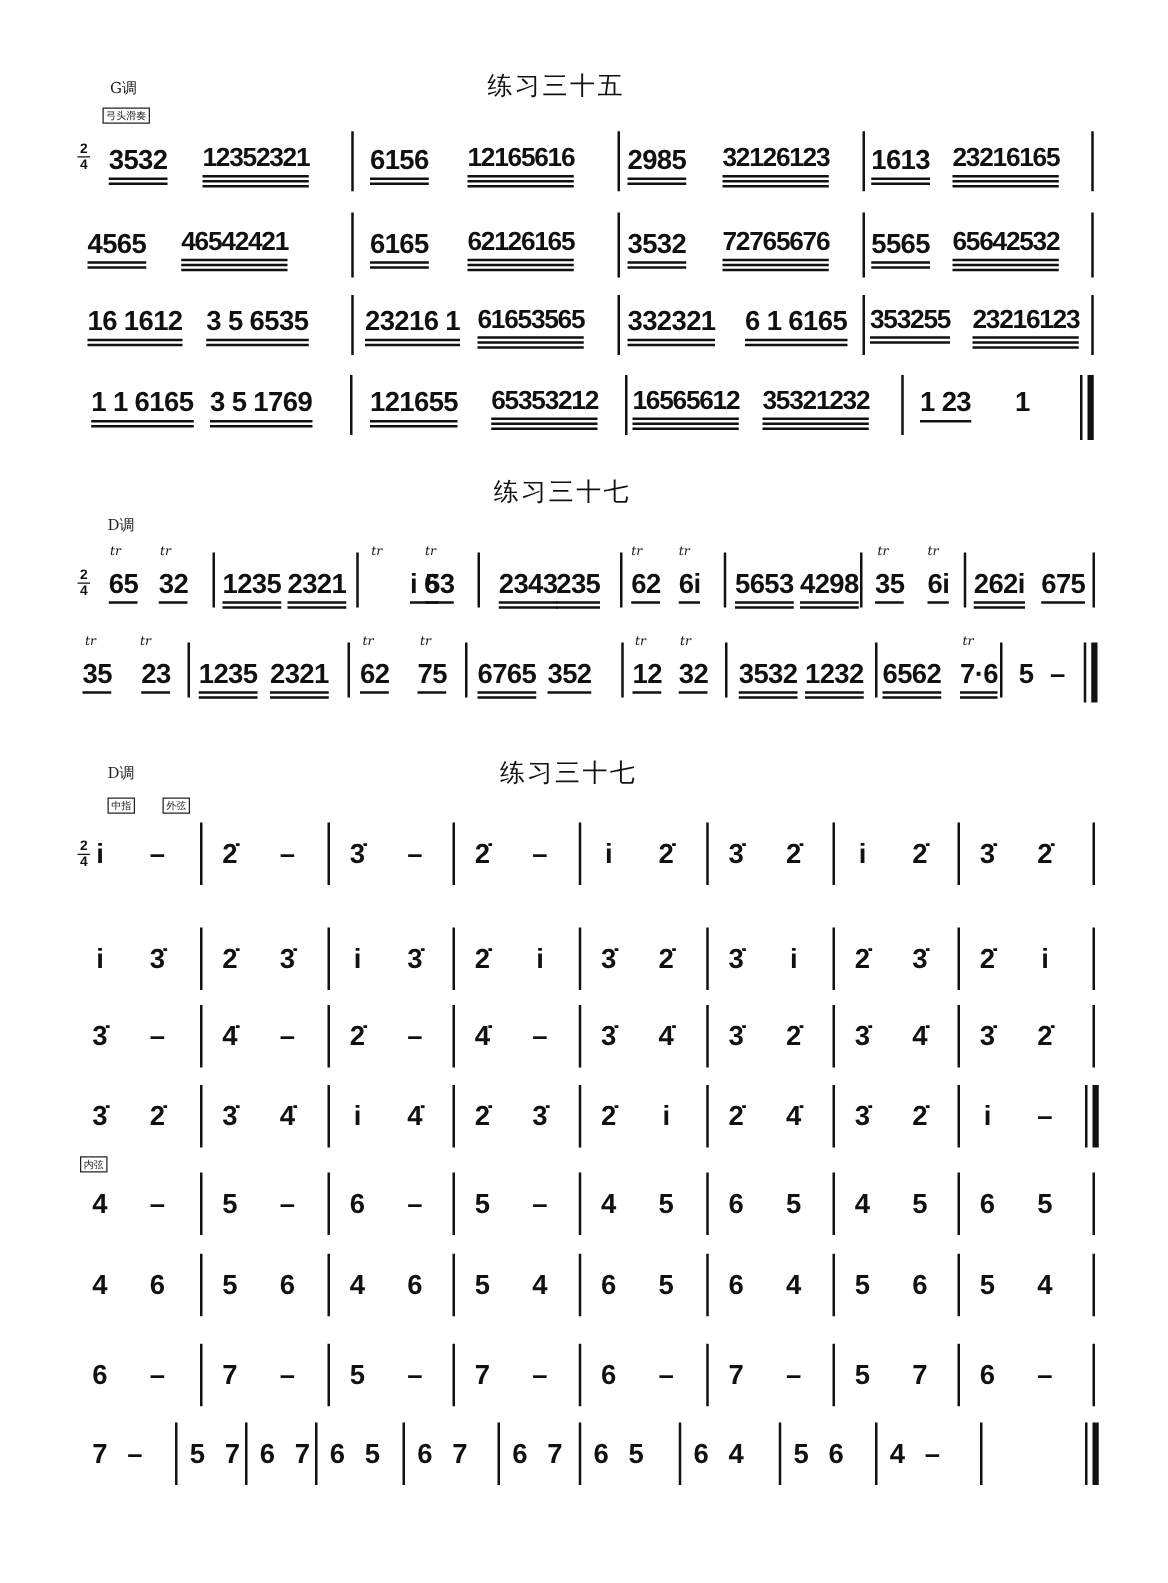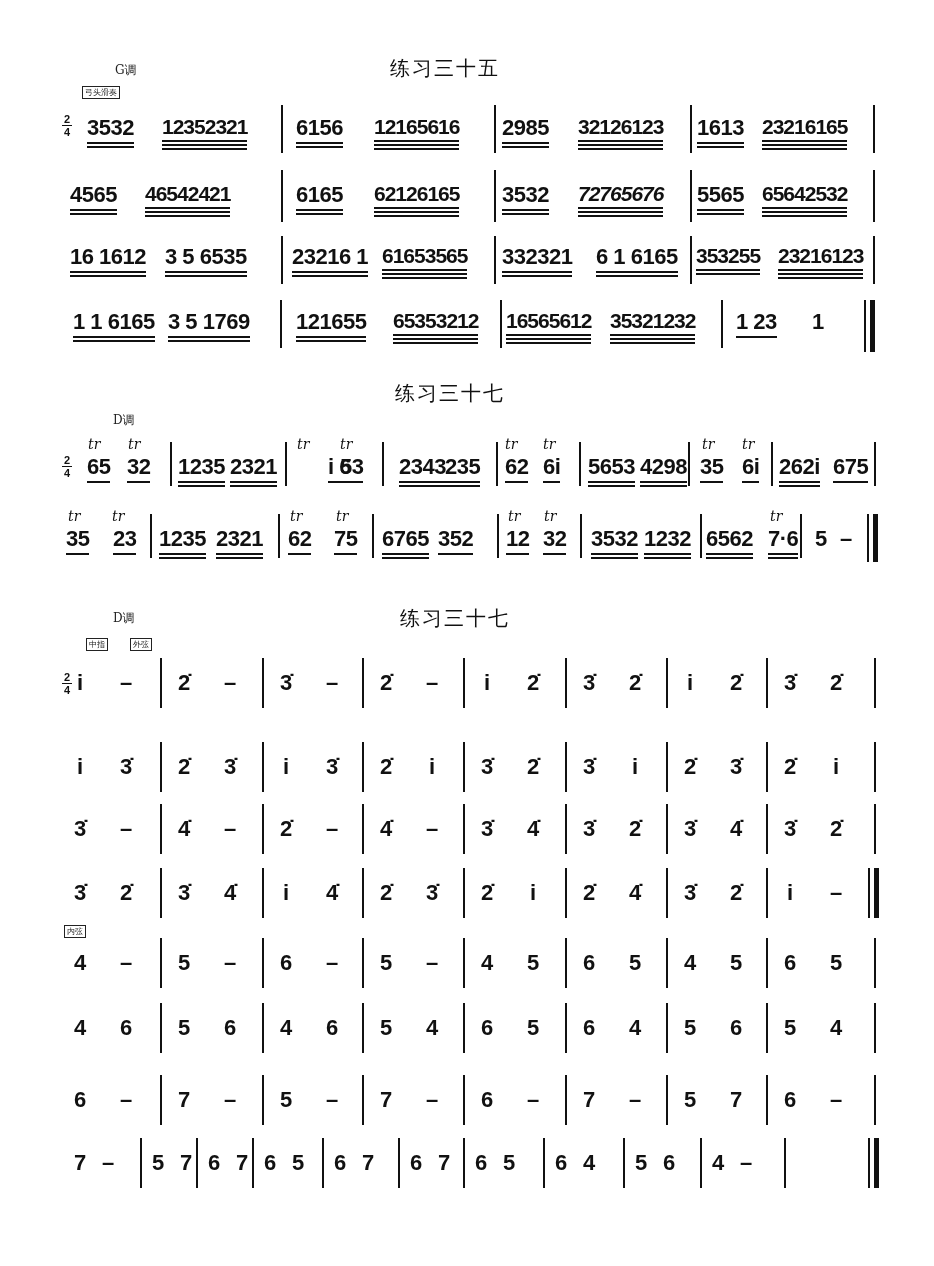--- a/index.html
+++ b/index.html
@@ -5,21 +5,21 @@
   html, body { margin: 0; padding: 0; background: #ffffff; }
   body {
     width: 934px; height: 1266px; position: relative; overflow: hidden;
     font-family: "Liberation Sans", "DejaVu Sans", sans-serif; color: #111;
   }
   .title {
     position: absolute; font-family: "DejaVu Sans", sans-serif;
     font-size: 20px; letter-spacing: 2px; color: #111;
   }
   .key {
-    position: absolute; font-size: 12px; font-family: "DejaVu Serif", serif; color: #222; margin-left: 27px;
+    position: absolute; font-size: 12px; font-family: "DejaVu Serif", serif; color: #222;
   }
   .tag {
     position: absolute; font-size: 8px; border: 1.5px solid #222;
     padding: 0 2px; line-height: 11px; color: #222; font-family: "DejaVu Sans", sans-serif;
   }
   .timesig {
     position: absolute; font-size: 11px; font-weight: bold; line-height: 10px;
     text-align: center; width: 10px;
   }
   .timesig span { display: block; }
@@ -34,21 +34,21 @@
   }
   .cell {
     position: absolute; font-size: 22px; font-weight: bold; letter-spacing: -0.5px;
     white-space: nowrap; text-align: center; font-family: "Liberation Sans", sans-serif;
   }
   .cell.dense { font-size: 21px; letter-spacing: -1px; }
   .cell .ul1 { position: absolute; left: 0; right: 0; height: 2px; background: #111; bottom: -3px; }
   .cell .ul2 { position: absolute; left: 0; right: 0; height: 2px; background: #111; bottom: -7px; }
   .cell .ul3 { position: absolute; left: 0; right: 0; height: 2px; background: #111; bottom: -11px; }
   .orn {
-    position: absolute; font-size: 14px; font-style: italic; color: #111; font-family: "DejaVu Serif", serif;
+    position: absolute; font-size: 10px; font-style: italic; color: #111; font-family: "DejaVu Serif", serif;
   }
   .note37 {
     position: absolute; font-size: 22px; font-weight: bold; width: 20px; text-align: center;
   }
 </style>
 </head>
 <body>
 
 <div>
   <div class="title" style="left:390px;top:55px;font-family:Liberation Mono, monospace;">练习三十五</div>
@@ -76,21 +76,21 @@
   </div>
 
   <div class="row" style="top:180px;">
     <div class="cell" style="left:70px;top:2px;"><span>4565</span><i class="ul1"></i><i class="ul2"></i></div>
     <div class="cell dense" style="left:145px;top:2px;"><span>46542421</span><i class="ul1"></i><i class="ul2"></i><i class="ul3"></i></div>
     <div class="bar" style="left:281px;top:-10px;height:52px;"></div>
     <div class="cell" style="left:296px;top:2px;"><span>6165</span><i class="ul1"></i><i class="ul2"></i></div>
     <div class="cell dense" style="left:374px;top:2px;"><span>62126165</span><i class="ul1"></i><i class="ul2"></i><i class="ul3"></i></div>
     <div class="bar" style="left:494px;top:-10px;height:52px;"></div>
     <div class="cell" style="left:502px;top:2px;"><span>3532</span><i class="ul1"></i><i class="ul2"></i></div>
-    <div class="cell dense" style="left:578px;top:2px;font-style:italic;"><span>72765676</span><i class="ul1"></i><i class="ul2"></i><i class="ul3"></i></div>
+    <div class="cell dense" style="left:578px;top:2px;"><span>72765676</span><i class="ul1"></i><i class="ul2"></i><i class="ul3"></i></div>
     <div class="bar" style="left:690px;top:-10px;height:52px;"></div>
     <div class="cell" style="left:697px;top:2px;"><span>5565</span><i class="ul1"></i><i class="ul2"></i></div>
     <div class="cell dense" style="left:762px;top:2px;"><span>65642532</span><i class="ul1"></i><i class="ul2"></i><i class="ul3"></i></div>
     <div class="bar" style="left:873px;top:-10px;height:52px;"></div>
   </div>
 
   <div class="row" style="top:242px;">
     <div class="cell" style="left:70px;top:2px;"><span>16 1612</span><i class="ul1"></i><i class="ul2"></i></div>
     <div class="cell" style="left:165px;top:2px;"><span>3 5 6535</span><i class="ul1"></i><i class="ul2"></i></div>
     <div class="bar" style="left:281px;top:-6px;height:48px;"></div>

